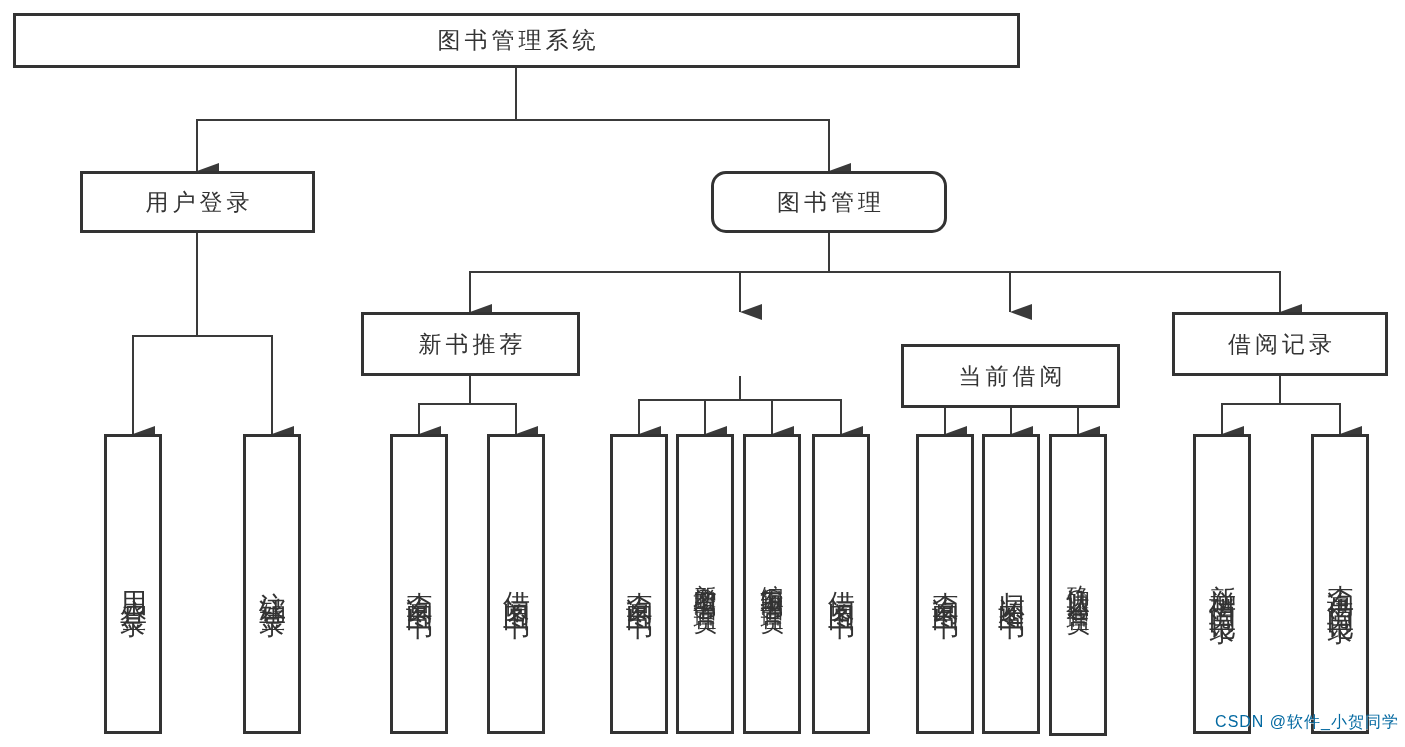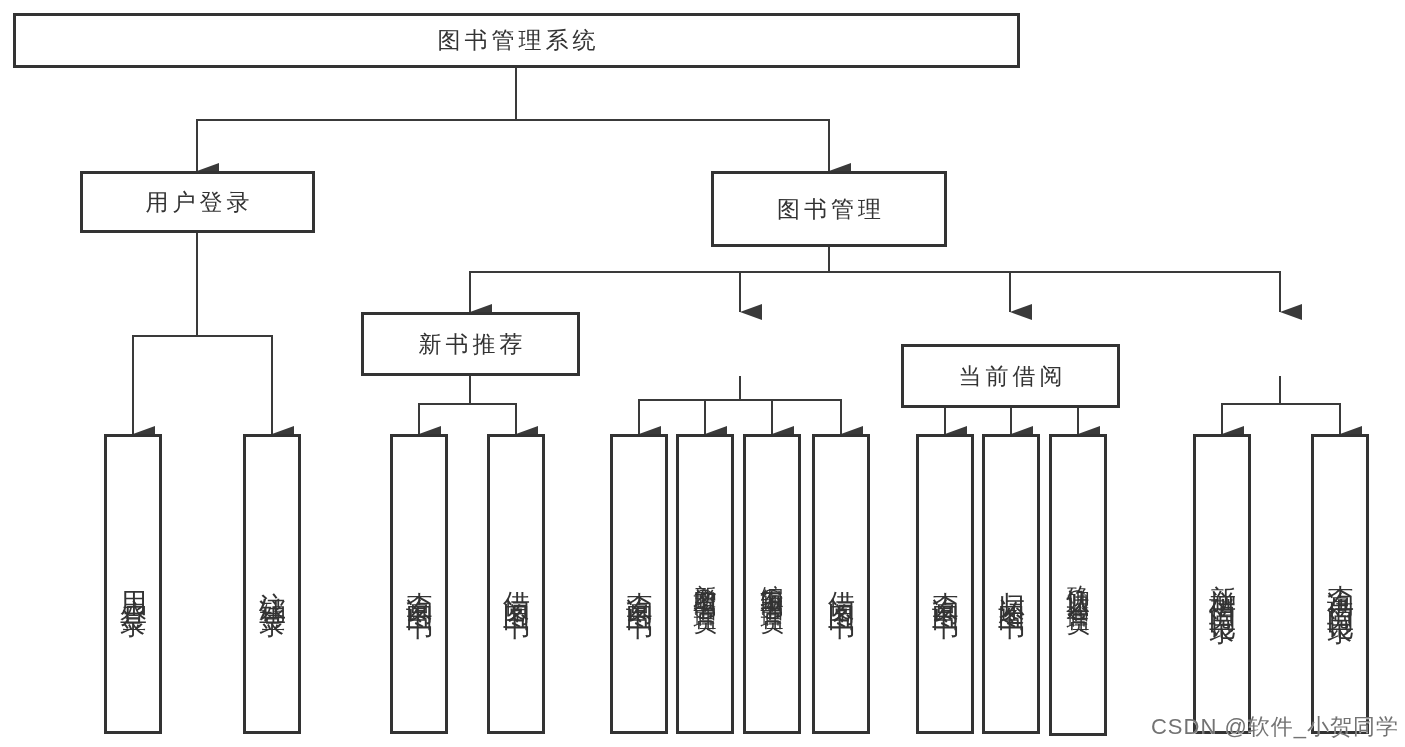--- a/index.html
+++ b/index.html
@@ -15,22 +15,22 @@
   }
   .hbox span {
     font-size:23px; letter-spacing:4px; white-space:nowrap; text-indent:4px;
   }
   .vbox span {
     writing-mode:vertical-lr; text-orientation:mixed;
     font-size:27px; letter-spacing:7px; line-height:1;
   }
   .vbox span.small { font-size:23px; letter-spacing:4px; }
   .watermark {
-    position:absolute; right:6px; top:712px; font-size:22px; letter-spacing:1px;
-    color:#737373; white-space:nowrap; z-index:5;
+    position:absolute; right:6px; top:712px; font-size:16px; letter-spacing:1px;
+    color:#0369a1; white-space:nowrap; z-index:5;
     text-shadow:0 1px 0 rgba(255,255,255,0.7);
   }
 </style>
 </head>
 <body>
 
 <div class="canvas">
 
   <svg class="connectors" viewBox="0 0 1405 747" xmlns="http://www.w3.org/2000/svg">
     <defs>
@@ -82,29 +82,32 @@
     </g>
   </svg>
 
   <div class="box hbox" style="left:13px; top:13px; width:1007px; height:55px;">
     <span>图书管理系统</span>
   </div>
 
   <div class="box hbox" style="left:80px; top:171px; width:235px; height:62px;">
     <span>用户登录</span>
   </div>
-  <div class="box hbox" style="left:711px; top:171px; width:236px; height:76px;">
+  <div class="box hbox" style="left:711px; top:171px; width:236px; height:62px;border-radius:15px;">
     <span>图书管理</span>
   </div>
 
   <div class="box hbox" style="left:361px; top:312px; width:219px; height:64px;">
     <span>新书推荐</span>
   </div>
   <div class="box hbox" style="left:901px; top:312px; width:219px; height:64px;margin-top:32px;">
     <span>当前借阅</span>
+  </div>
+  <div class="box hbox" style="left:1172px; top:312px; width:216px; height:64px;">
+    <span>借阅记录</span>
   </div>
 
   <div class="box vbox" style="left:104px; top:434px; width:58px; height:300px;">
     <span>用户登录</span>
   </div>
   <div class="box vbox" style="left:243px; top:434px; width:58px; height:300px;">
     <span>注销登录</span>
   </div>
 
   <div class="box vbox" style="left:390px; top:434px; width:58px; height:300px;">

